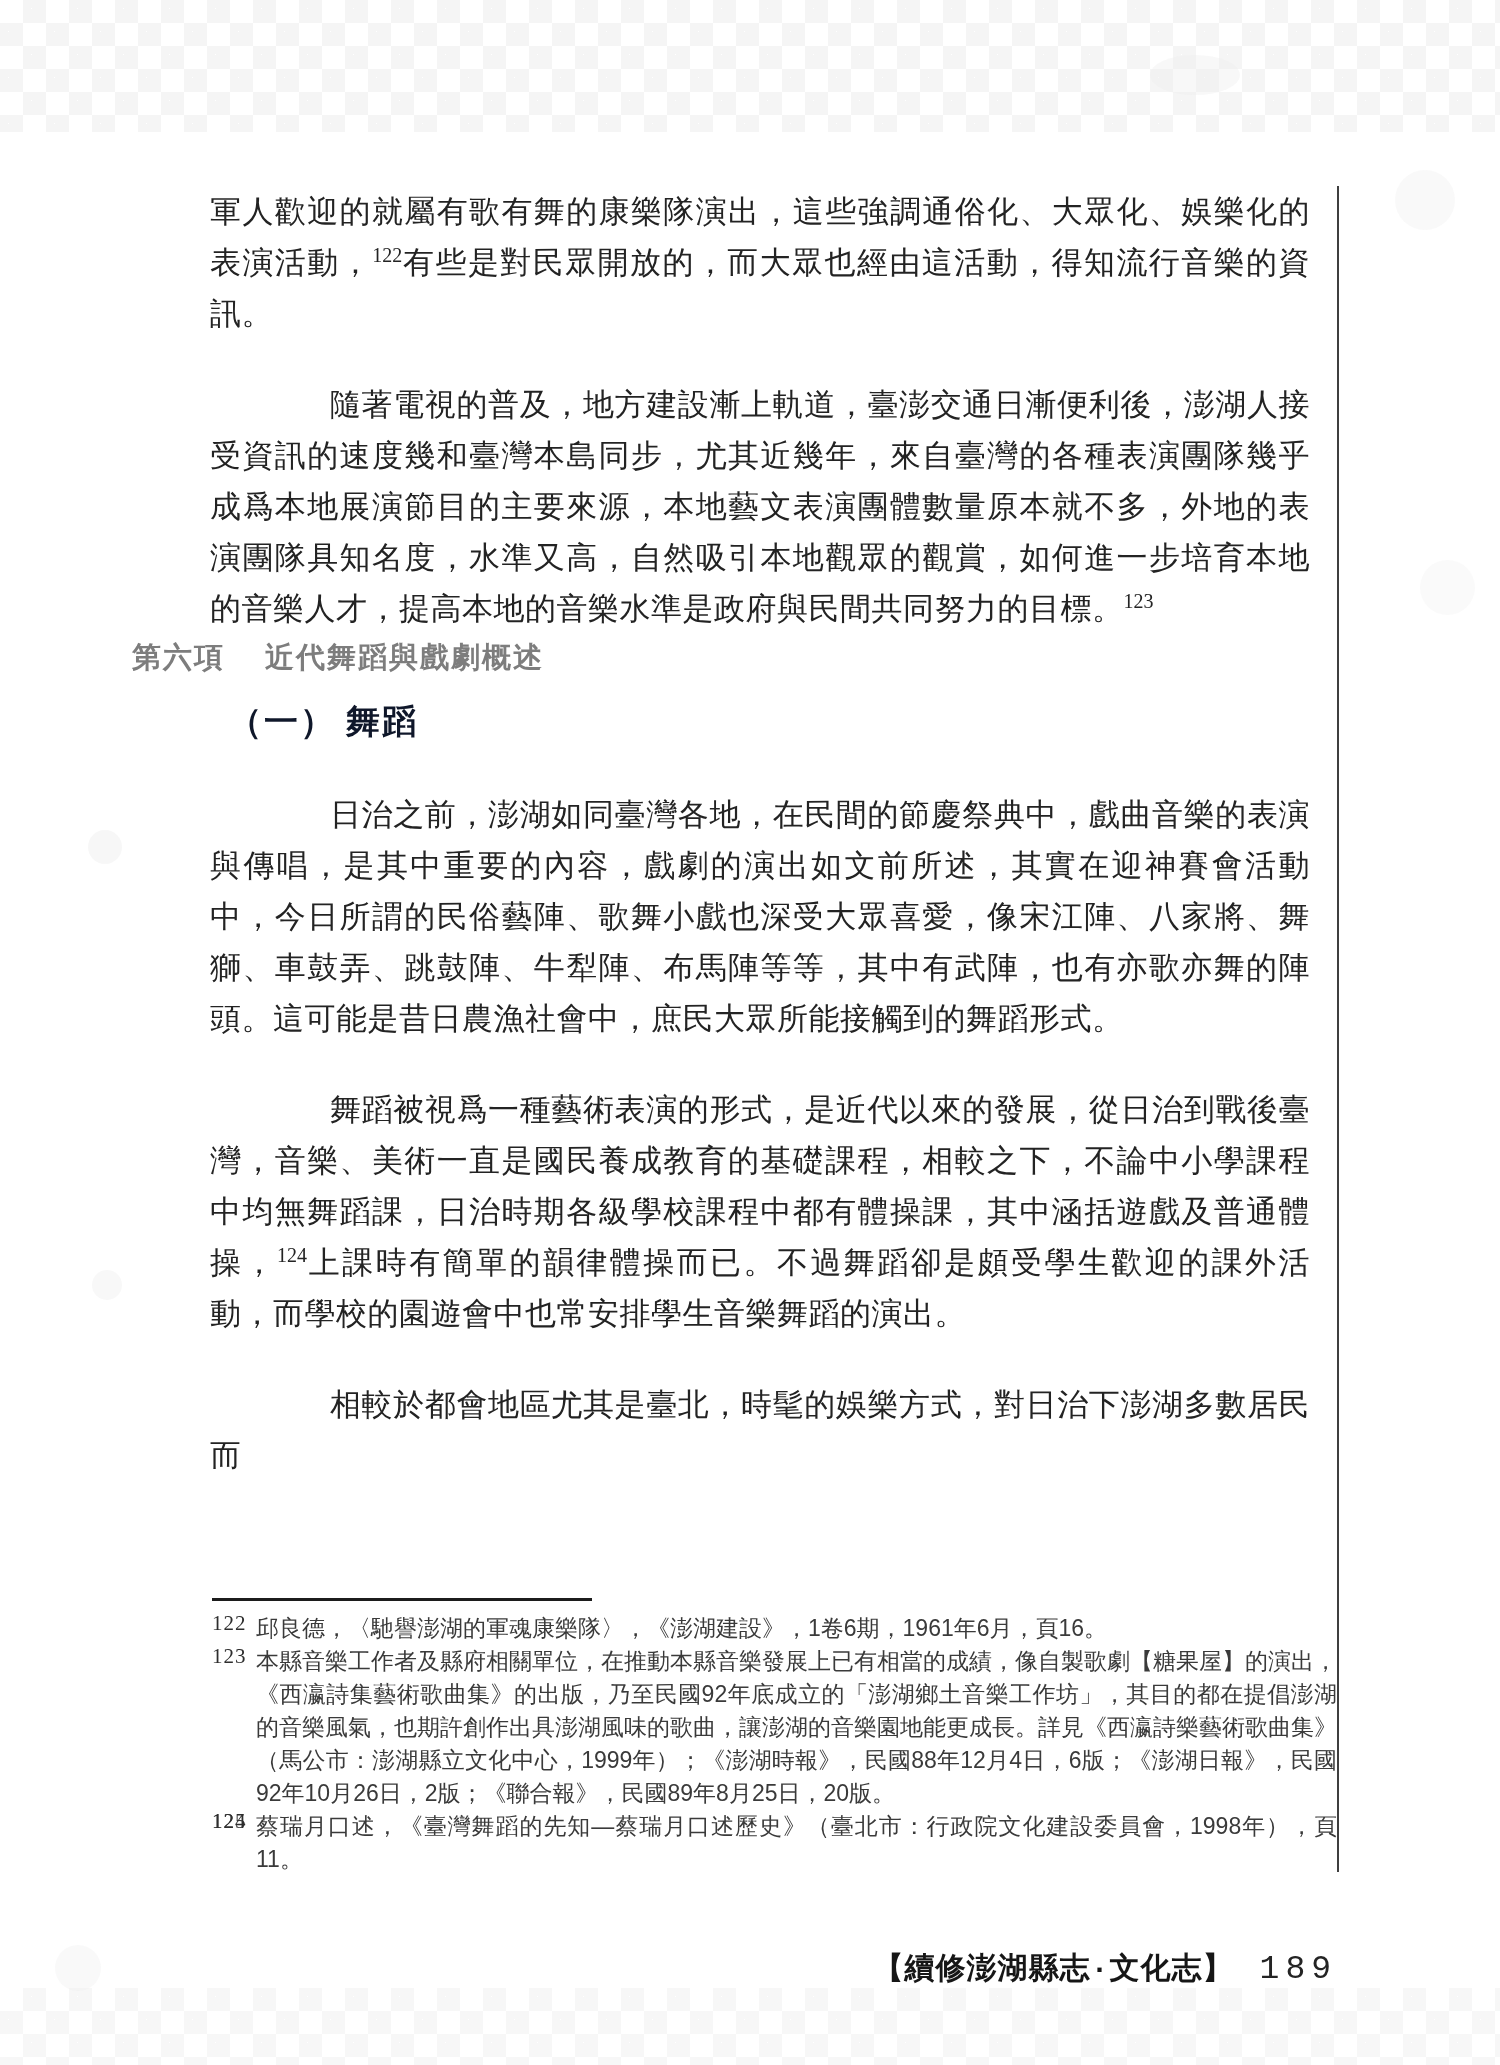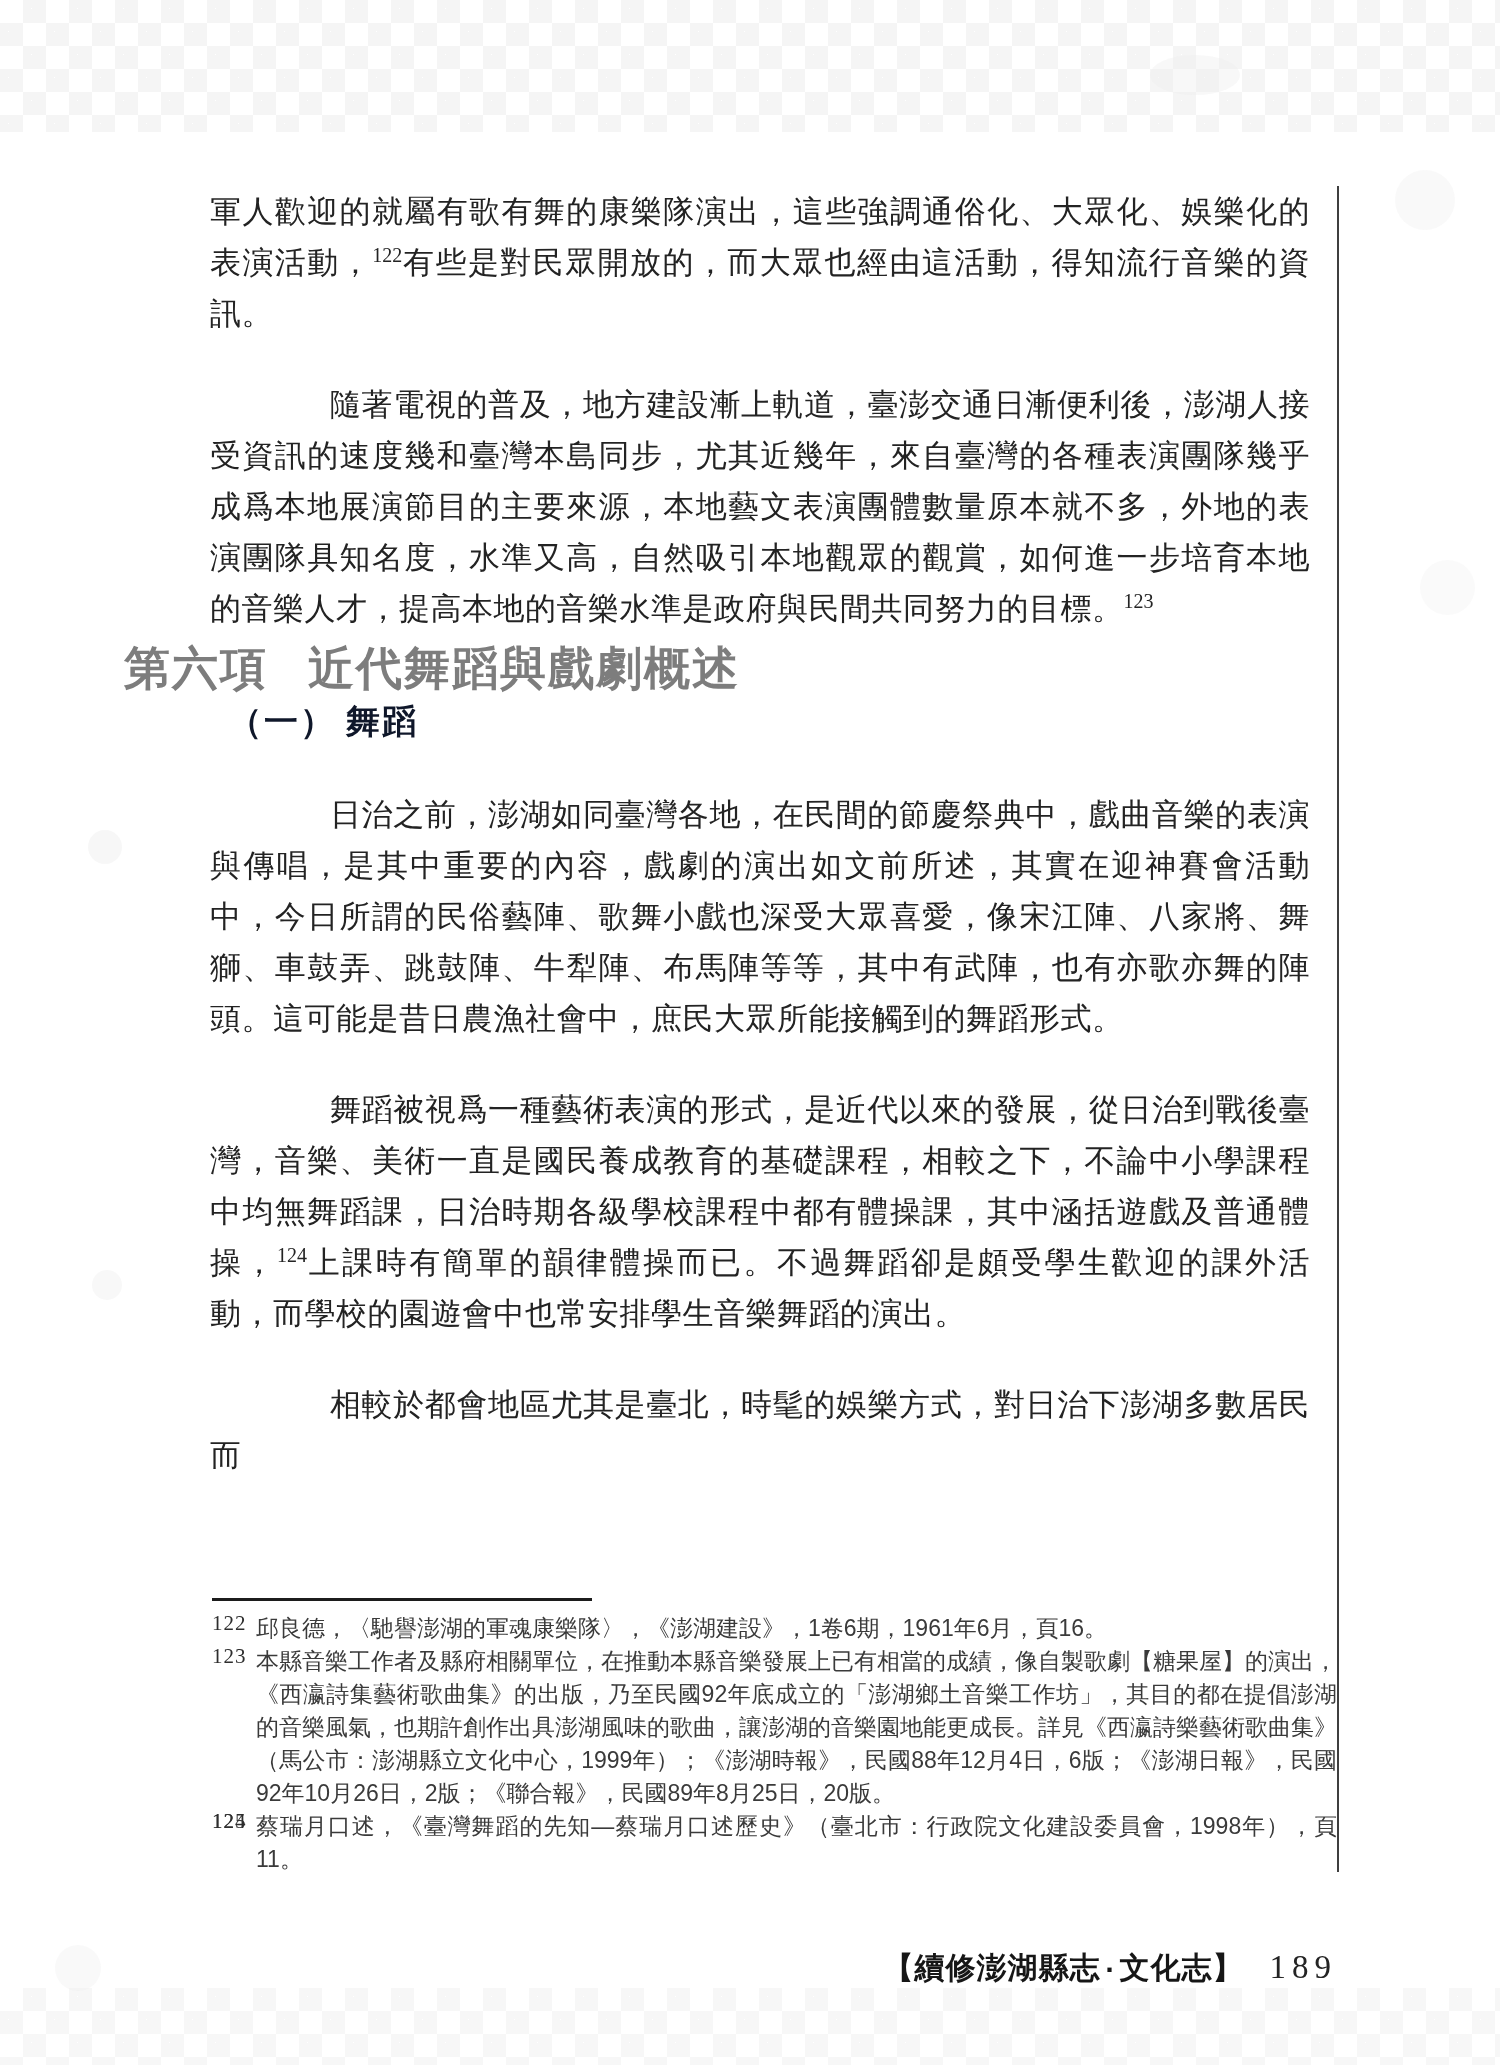--- a/index.html
+++ b/index.html
@@ -34,23 +34,23 @@
   }
   #body-block-0{top:186px;}
   #body-block-1{top:749px;}
   .para{margin:0;}
   .para.indent{text-indent:120px;margin-top:40px;}
   sup.fnref{
     font-size:20px;line-height:0;vertical-align:super;letter-spacing:0;
   }
 
   .section-heading{
-    position:absolute;left:124px;top:638px;
+    position:absolute;left:132px;top:638px;
     font-family:"Liberation Sans","DejaVu Sans",sans-serif;
-    font-weight:bold;font-size:46px;color:#7d7d7d;letter-spacing:2px;
+    font-weight:bold;font-size:29px;color:#7d7d7d;letter-spacing:2px;
     white-space:nowrap;
   }
   .section-heading .h-label{margin-right:40px;}
 
   .subheading{
     position:absolute;left:228px;top:699px;
     font-size:34px;font-weight:bold;color:#0f172a;letter-spacing:2px;
     white-space:nowrap;
   }
   .subheading .h-label{margin-right:10px;}
@@ -73,21 +73,21 @@
   .page-footer{
     position:absolute;top:1948px;right:163px;
     white-space:nowrap;text-align:right;
   }
   .footer-title{
     font-size:30px;font-weight:bold;color:#161616;letter-spacing:1px;
     font-family:Liberation Mono, monospace;
   }
   .footer-page{
     font-size:33px;color:#242424;letter-spacing:6px;margin-left:26px;
-    font-family:Liberation Serif, serif;
+    font-family:Liberation Mono, monospace;
     margin-top:32px;
   }
 </style>
 </head>
 <body>
 
 <div class="page">
 
   <div class="noise noise-top"></div>
   <div class="noise noise-bottom"></div>

